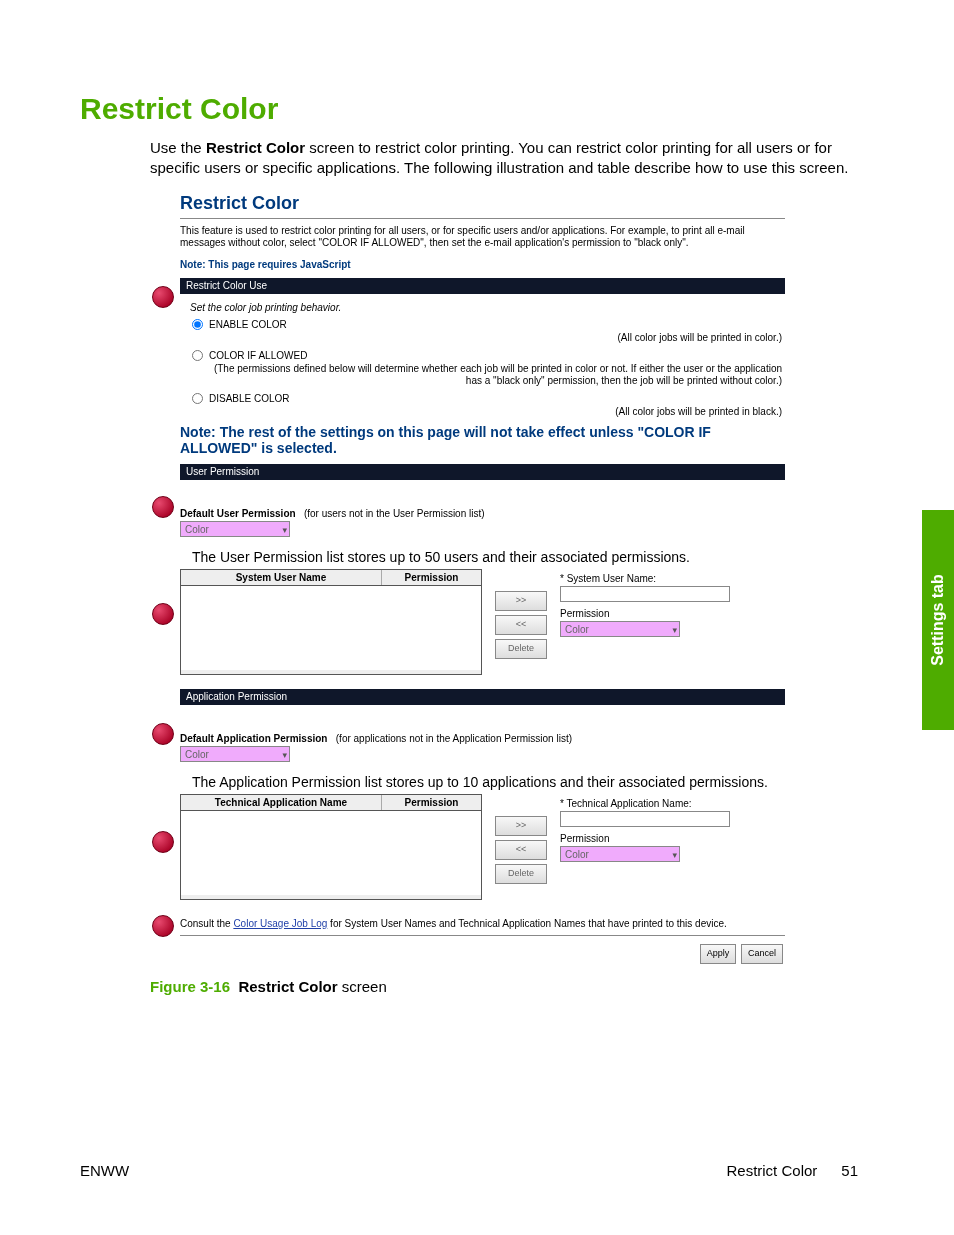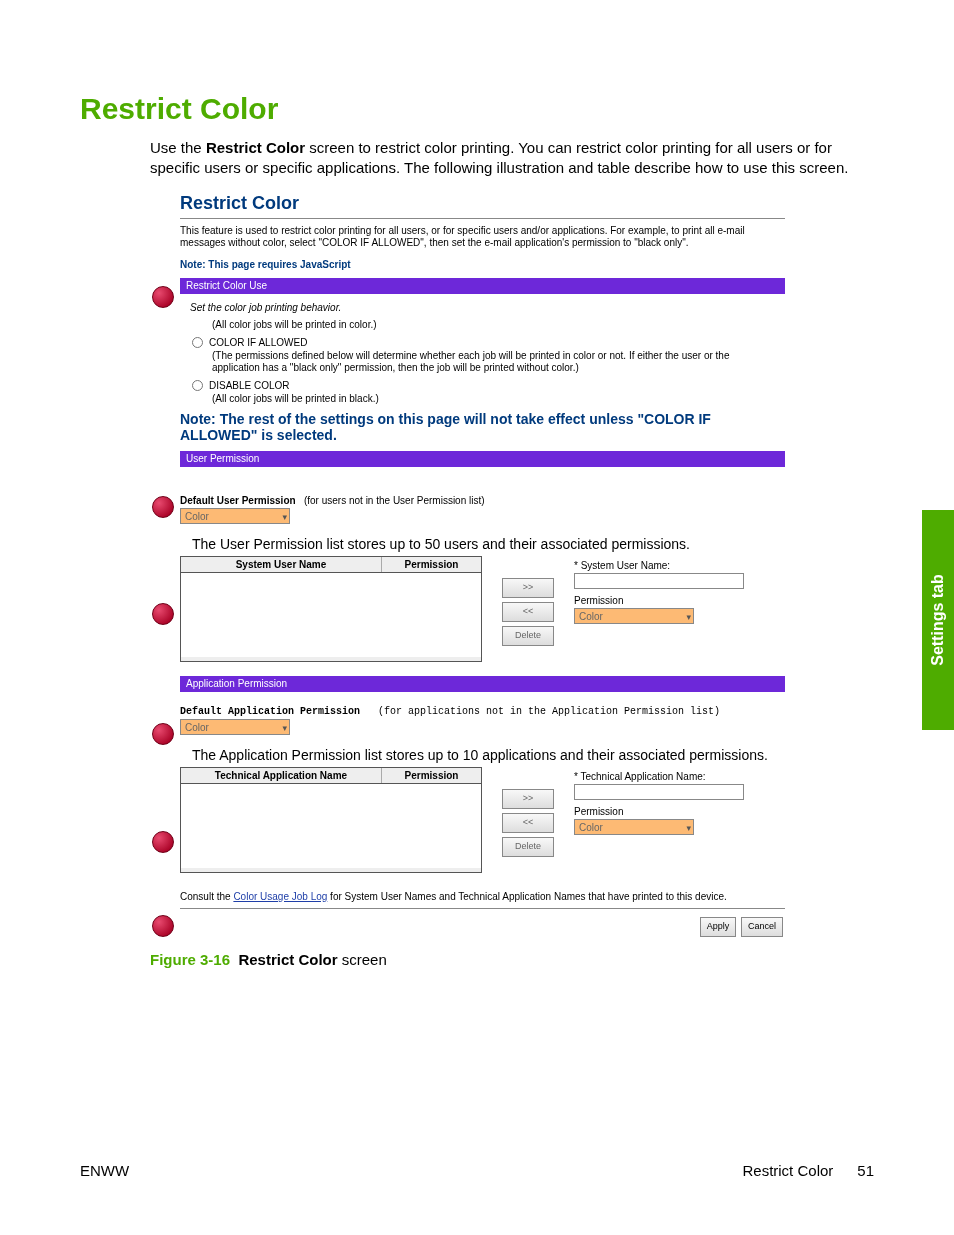--- a/index.html
+++ b/index.html
@@ -56,21 +56,21 @@
     font-weight: bold;
     margin-bottom: 8px;
   }
   .ss-note2 {
     color: #003a7d;
     font-size: 14px;
     font-weight: bold;
     margin: 6px 0 8px 0;
   }
   .blue-bar {
-    background: #6d28d9;
+    background: #0f172a;
     color: #fff;
     font-size: 10px;
     padding: 2px 6px 3px 6px;
     margin-bottom: 8px;
   }
   .indent {
     margin-left: 10px;
     font-style: italic;
   }
   .radio-row {
@@ -78,32 +78,33 @@
     align-items: center;
     gap: 6px;
     font-size: 10px;
     margin: 2px 0 2px 12px;
   }
   .radio-row input[type=radio]{
     width:11px;height:11px;margin:0;
   }
   .radio-sub {
     font-size: 10px;
-    margin: 2px 12px 6px 32px;
+    margin: 2px 3px 6px 32px;
     line-height: 1.2;
+    text-align: right;
   }
   .perm-line {
     font-size: 10px;
     margin: 4px 0 2px 0;
   }
   .perm-line b { font-weight: bold; }
   .fake-select {
     display: inline-block;
     border: 1px solid #888;
-    background: #fdba74;
+    background: #f0abfc;
     color: #666;
     font-size: 10px;
     width: 110px;
     height: 16px;
     line-height: 16px;
     padding: 0 4px;
     position: relative;
     box-sizing: border-box;
   }
   .fake-select::after {
@@ -112,21 +113,21 @@
     right: 2px; top: 0;
     font-size: 9px;
     color: #555;
   }
   .list-desc {
     font-size: 14px;
     margin: 12px 0 4px 12px;
   }
   .perm-grid {
     display: flex;
-    gap: 20px;
+    gap: 13px;
   }
   .list-box {
     border: 1px solid #555;
     width: 300px;
     background: #fff;
   }
   .list-head {
     display: flex;
     background: #eee;
     border-bottom: 1px solid #555;
@@ -228,21 +229,21 @@
   }
   .side-tab span {
     transform: rotate(-90deg);
     white-space: nowrap;
   }
   
   .footer {
     position: absolute;
     bottom: 56px;
     left: 80px;
-    right: 80px;
+    right: 96px;
     display: flex;
     justify-content: space-between;
     font-size: 15px;
     color: #000;
   }
   .footer .right { display:flex; gap:24px; }
 </style>
 </head>
 <body>
 
@@ -262,20 +263,24 @@
     <div class="dot" style="top:724px;left:2px"></div>
 
     <div class="ss">
       <div class="ss-title">Restrict Color</div>
       <div class="ss-desc">This feature is used to restrict color printing for all users, or for specific users and/or applications. For example, to print all e-mail messages without color, select "COLOR IF ALLOWED", then set the e-mail application's permission to "black only".</div>
       <div class="ss-note">Note: This page requires JavaScript</div>
 
       
       <div class="blue-bar">Restrict Color Use</div>
       <div class="indent" style="margin-bottom:6px;">Set the color job printing behavior.</div>
+      <div class="radio-row">
+        <input type="radio" checked="" style="">
+        <span>ENABLE COLOR</span>
+      </div>
       <div class="radio-sub">(All color jobs will be printed in color.)</div>
       <div class="radio-row">
         <input type="radio" style="">
         <span>COLOR IF ALLOWED</span>
       </div>
       <div class="radio-sub">(The permissions defined below will determine whether each job will be printed in color or not. If either the user or the application has a "black only" permission, then the job will be printed without color.)</div>
       <div class="radio-row">
         <input type="radio" style="">
         <span>DISABLE COLOR</span>
       </div>
@@ -306,21 +311,21 @@
         <div class="side-col">
           <div class="lbl">* System User Name:</div>
           <input class="txtin" type="text" style="">
           <div class="lbl">Permission</div>
           <div class="fake-select" style="width:120px">Color</div>
         </div>
       </div>
 
       
       <div class="blue-bar" style="margin-top:14px;">Application Permission</div>
-      <div class="perm-line" style="margin-top:14px;font-family:Liberation Mono, monospace;">
+      <div class="perm-line" style="margin-top:28px;">
         <b>Default Application Permission</b>
         &nbsp;&nbsp;<span>(for applications not in the Application Permission list)</span>
       </div>
       <div class="fake-select">Color</div>
       <div class="list-desc">The Application Permission list stores up to 10 applications and their associated permissions.</div>
       <div class="perm-grid">
         <div class="list-box">
           <div class="list-head">
             <div>Technical Application Name</div>
             <div>Permission</div>

